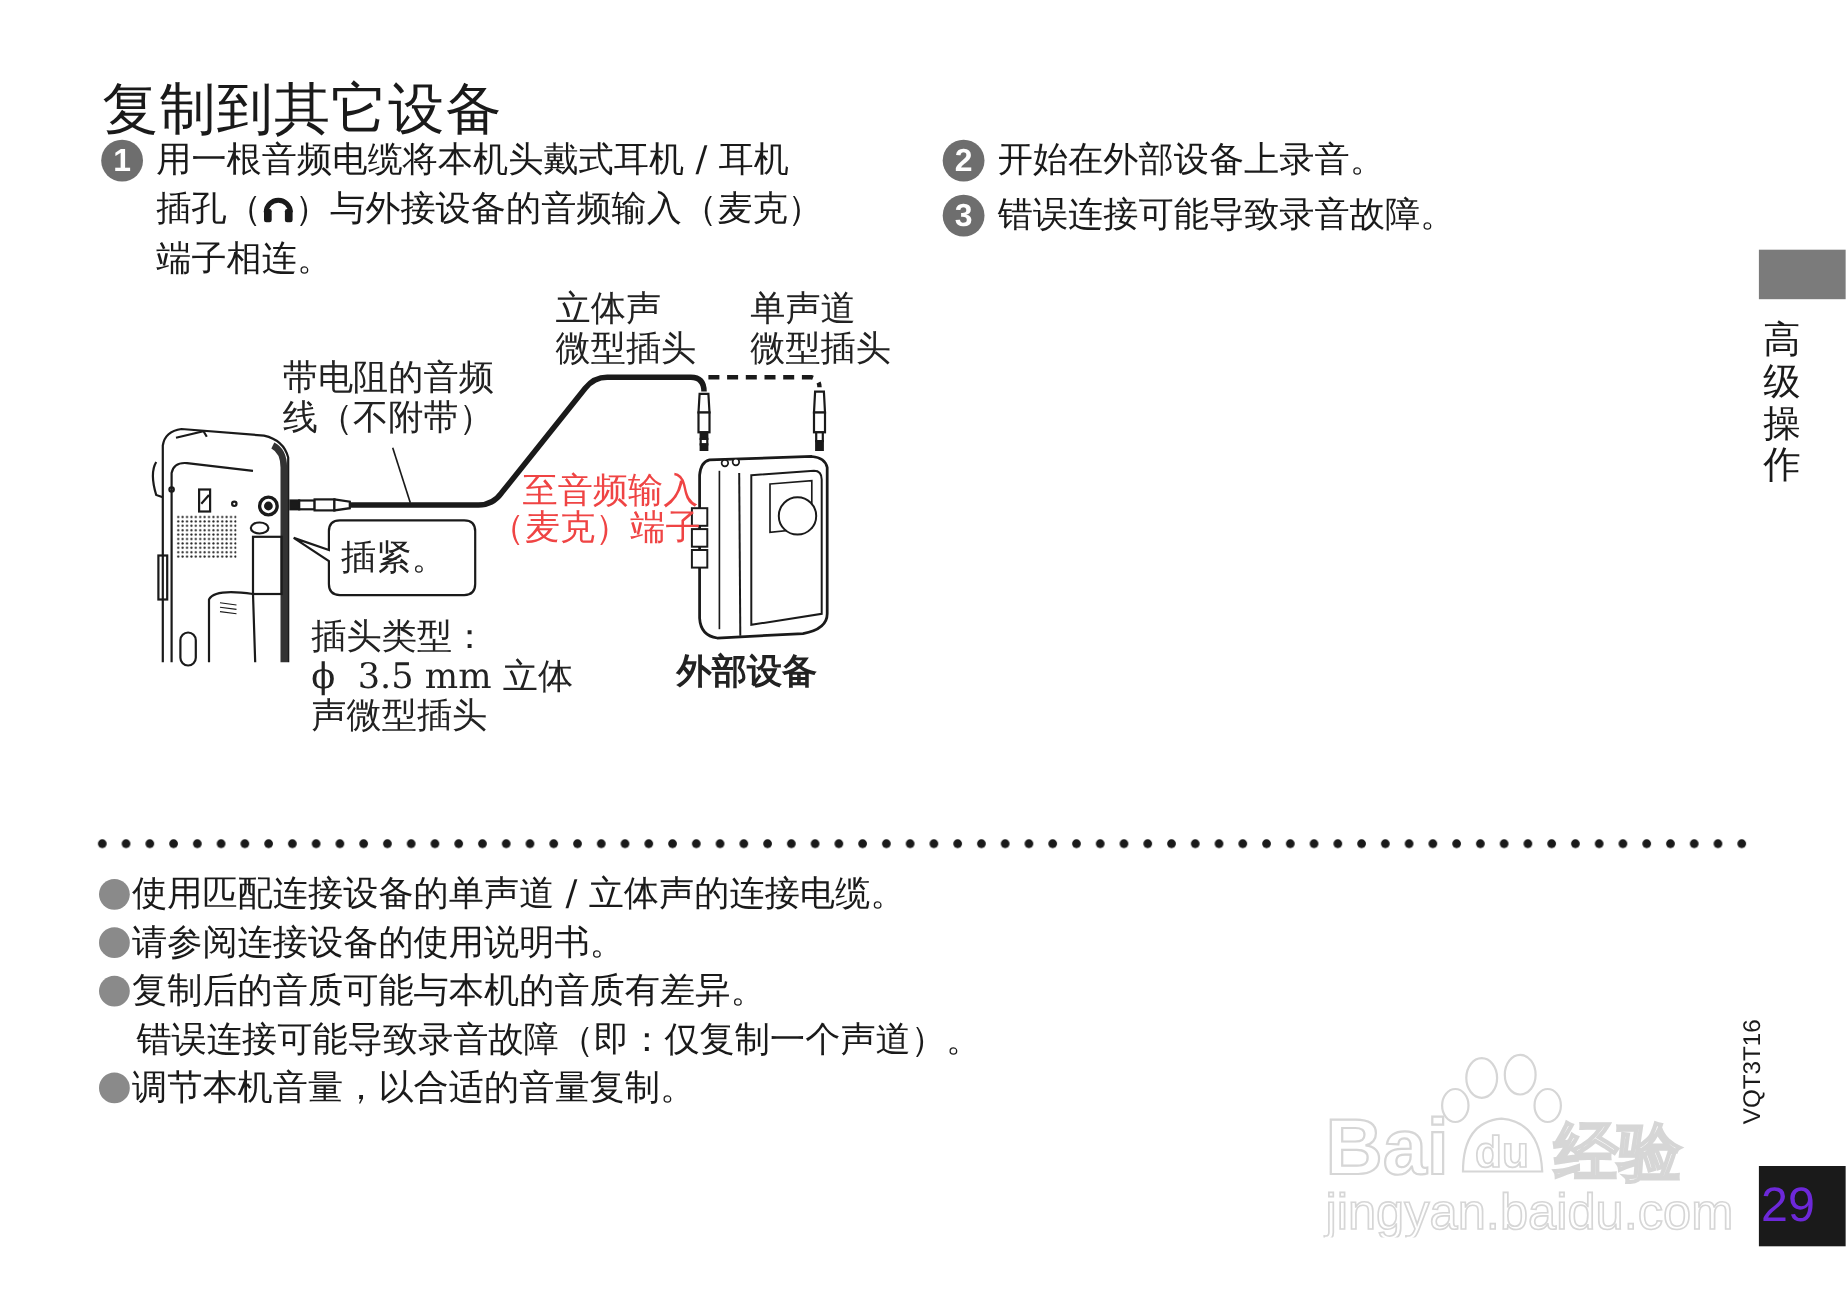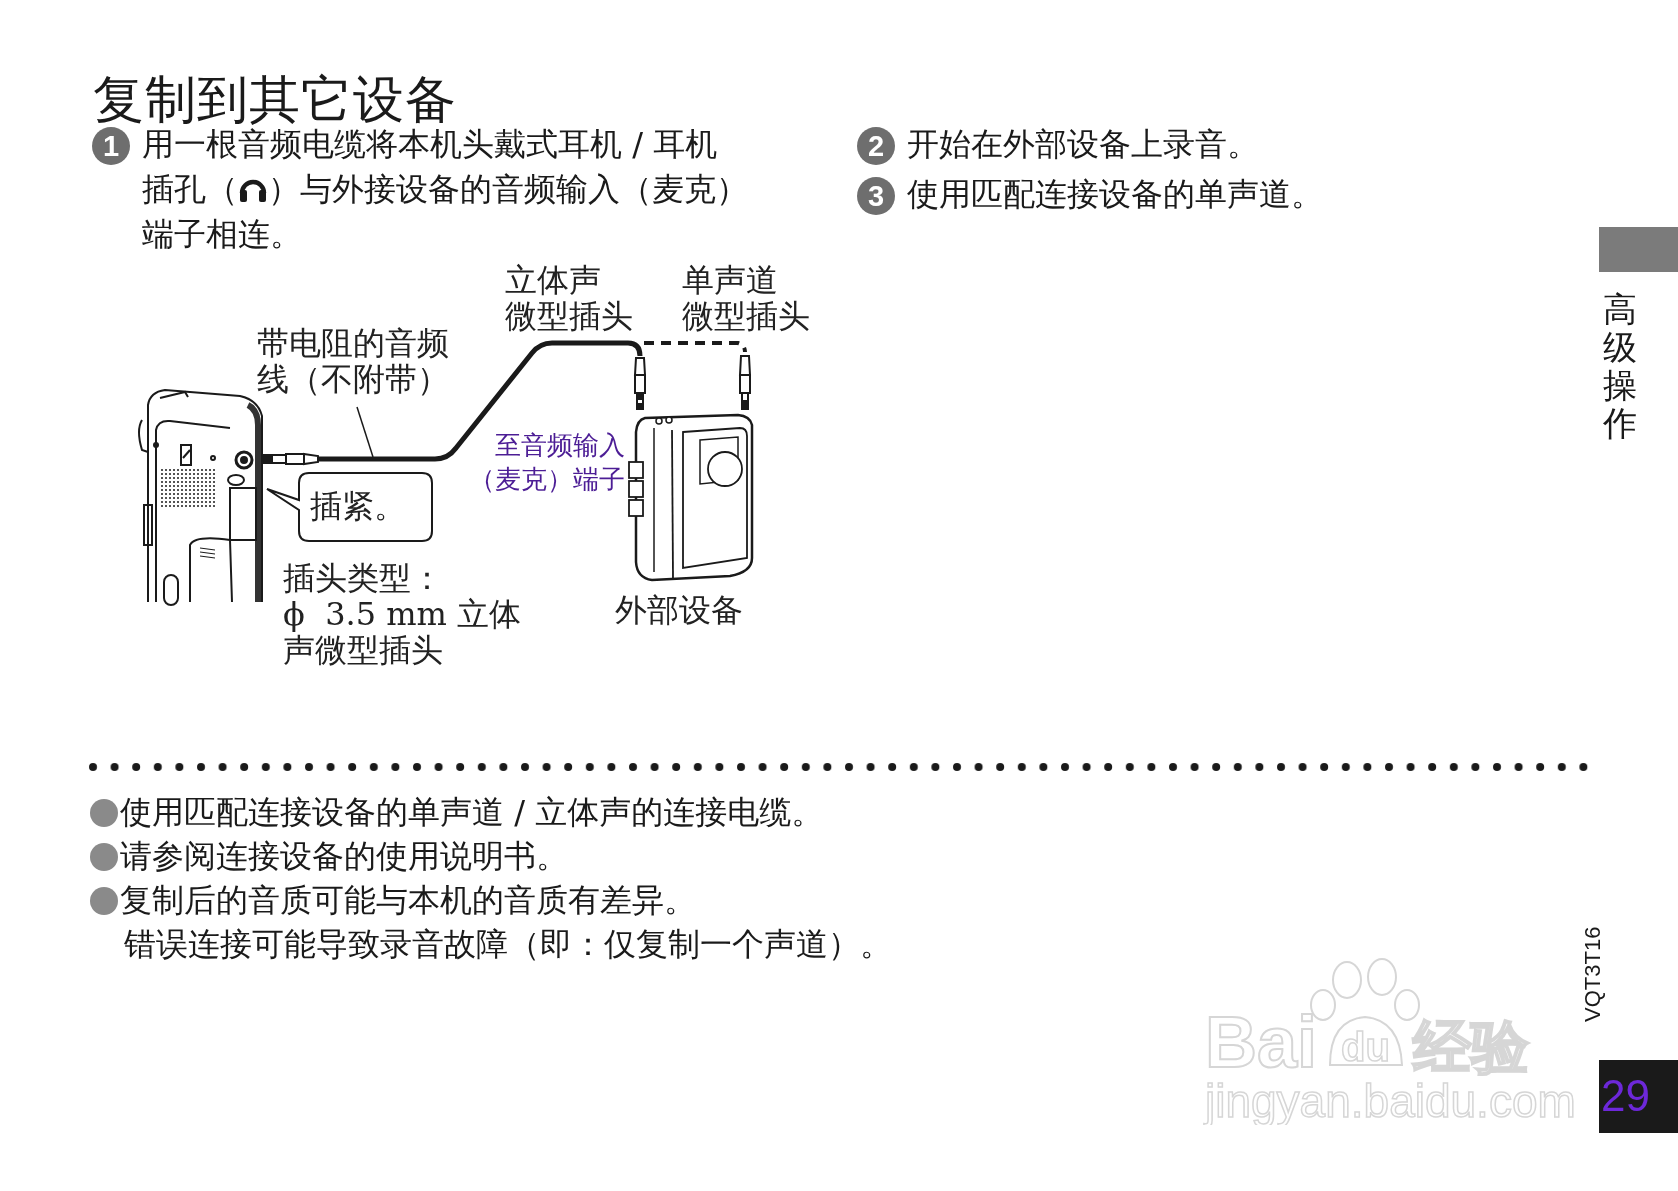--- a/index.html
+++ b/index.html
@@ -8,21 +8,21 @@
   .abs { position: absolute; }
   .title { left: 93px; top: 64px; font-size: 51px; line-height: 72px; font-weight: 500;
            letter-spacing: 1px; color: #1a1a1a; white-space: nowrap; }
   .step { font-size: 32px; line-height: 45px; white-space: nowrap; color: #1a1a1a; }
   .step-num { position: absolute; width: 38px; height: 38px; border-radius: 50%;
               background: #6e6e6e; color: #fff; font-weight: bold; font-size: 29px;
               line-height: 38px; text-align: center; font-family: "Liberation Sans", sans-serif; }
   .step-text { position: absolute; }
   .serif { font-family: "DejaVu Serif", "Liberation Serif", serif; }
   .diag-label { font-size: 32px; line-height: 36px; white-space: nowrap; color: #222; }
-  .diag-small { font-size: 26px; line-height: 34px; white-space: nowrap; color: #4c1d95; }
+  .diag-small { font-size: 32px; line-height: 34px; white-space: nowrap; color: #ef4444; }
   .callout-text { font-size: 32px; line-height: 36px; white-space: nowrap; color: #222; }
   .dots { left: 88px; top: 761px; width: 1504px; height: 12px; }
   .note { font-size: 32px; line-height: 44px; white-space: nowrap; color: #1a1a1a; }
   .bullet { display: inline-block; width: 28px; height: 28px; border-radius: 50%;
             background: #8a8a8a; vertical-align: -4px; margin-right: 2px; }
   .tab-grey { left: 1599px; top: 227px; width: 79px; height: 45px; background: #7b7b7b; }
   .side-label { left: 1600px; top: 290px; width: 40px; font-size: 34px; line-height: 38px;
                 text-align: center; color: #1a1a1a; }
   .side-label span { display: block; }
   .model-code { left: 1580px; top: 1022px; font-family: "Liberation Sans", sans-serif;
@@ -51,21 +51,21 @@
   <div class="step-text" style="left:50px; top:90px;">端子相连。</div>
 </div>
 
 <div class="abs step" style="left:857px; top:122px; width:600px; height:45px;">
   <div class="step-num" style="left:0; top:5px;">2</div>
   <div class="step-text" style="left:50px; top:0;">开始在外部设备上录音。</div>
 </div>
 
 <div class="abs step" style="left:857px; top:172px; width:600px; height:45px;">
   <div class="step-num" style="left:0; top:5px;">3</div>
-  <div class="step-text" style="left:50px; top:0;">使用匹配连接设备的单声道。</div>
+  <div class="step-text" style="left:50px; top:0;">错误连接可能导致录音故障。</div>
 </div>
 
 <svg class="abs" style="left:0; top:0;" width="900" height="700" viewBox="0 0 900 700">
 
   <g fill="none" stroke="#1a1a1a" stroke-width="2">
     <path d="M148 602 L148 405 Q150 392 165 390 L240 396 Q258 400 262 416 L262 602" fill="#ffffff"></path>
     <path d="M156 602 L156 430 Q158 420 170 421 L230 428"></path>
     <path d="M248 405 Q258 410 258 425 L258 602" stroke-width="6" stroke="#333"></path>
     <path d="M160 398 L185 392 L188 397"></path>
     <path d="M142 420 Q136 430 142 450 L148 452"></path>
@@ -152,36 +152,37 @@
 <div class="abs diag-small serif" style="left:475px; top:428px; text-align:right; width:150px;">
   <div>至音频输入</div>
   <div style="margin-left:-30px;">（麦克）端子</div>
 </div>
 <div class="abs callout-text serif" style="left:310px; top:488px;">插紧。</div>
 <div class="abs diag-label serif" style="left:283px; top:560px;">
   <div>插头类型：</div>
   <div style="white-space:pre;">ϕ  3.5 mm 立体</div>
   <div>声微型插头</div>
 </div>
-<div class="abs diag-label serif" style="left:615px; top:592px;">外部设备</div>
+<div class="abs diag-label serif" style="left:615px; top:592px;font-weight:bold;">外部设备</div>
 
 <svg class="abs dots" width="1504" height="12" viewBox="0 0 1504 12">
   <defs>
     <pattern id="dotpat" width="21.6" height="12" patternUnits="userSpaceOnUse">
       <circle cx="5" cy="6" r="4" fill="#1a1a1a"></circle>
     </pattern>
   </defs>
   <rect x="0" y="0" width="1504" height="12" fill="url(#dotpat)"></rect>
 </svg>
 
 <div class="abs" style="left:90px; top:790px;">
   <div class="note"><span class="bullet"></span><span>使用匹配连接设备的单声道 / 立体声的连接电缆。</span></div>
   <div class="note"><span class="bullet"></span><span>请参阅连接设备的使用说明书。</span></div>
   <div class="note"><span class="bullet"></span><span>复制后的音质可能与本机的音质有差异。</span></div>
   <div class="note" style="padding-left:34px;"><span>错误连接可能导致录音故障（即：仅复制一个声道）。</span></div>
+  <div class="note"><span class="bullet"></span><span>调节本机音量，以合适的音量复制。</span></div>
 </div>
 
 <div class="abs tab-grey"></div>
 <div class="abs side-label">
   <span>高</span>
   <span>级</span>
   <span>操</span>
   <span>作</span>
 </div>
 

